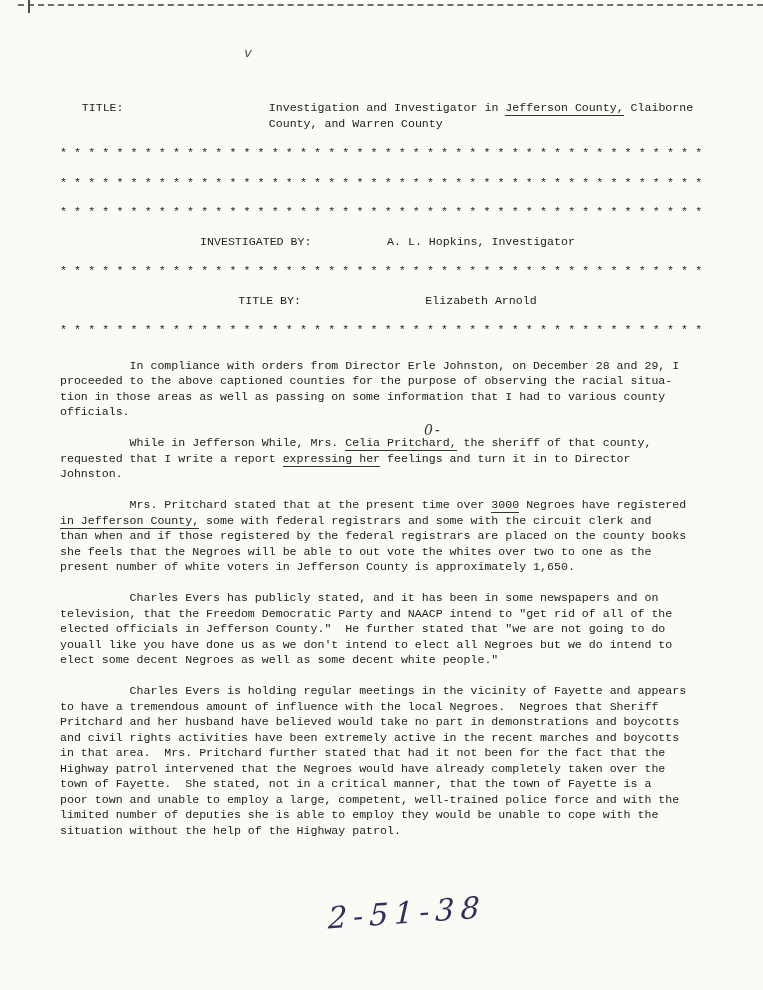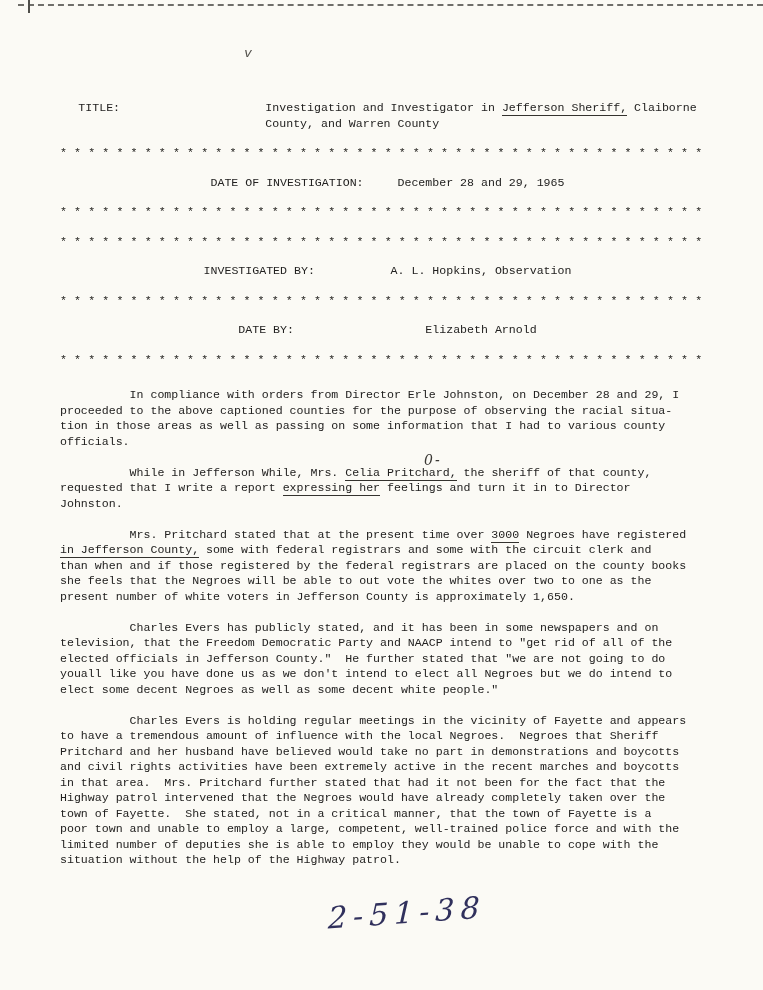--- a/index.html
+++ b/index.html
@@ -101,45 +101,41 @@
 <div class="page">
 
   <div class="scan-topline"></div>
   <div class="scan-tick"></div>
   <span class="checkmark">v</span>
 
   <div class="content">
 
     <div class="field-row title-row">
       <span class="field-label">TITLE:</span>
-      <span class="field-value"><span>Investigation and Investigator in </span><span class="u">Jefferson Sheriff,</span><span> Claiborne
+      <span class="field-value"><span>Investigation and Investigator in </span><span class="u">Jefferson County,</span><span> Claiborne
 </span><span>County, and Warren County</span></span>
     </div>
 
     <div class="sep">* * * * * * * * * * * * * * * * * * * * * * * * * * * * * * * * * * * * * * * * * * * * * *</div>
 
-    <div class="field-row">
-      <span class="field-label">DATE OF INVESTIGATION:</span>
-      <span class="field-value">December 28 and 29, 1965</span>
-    </div>
 
     <div class="sep">* * * * * * * * * * * * * * * * * * * * * * * * * * * * * * * * * * * * * * * * * * * * * *</div>
 
 
     <div class="sep">* * * * * * * * * * * * * * * * * * * * * * * * * * * * * * * * * * * * * * * * * * * * * *</div>
 
     <div class="field-row">
       <span class="field-label">INVESTIGATED BY:</span>
-      <span class="field-value">A. L. Hopkins, Observation</span>
+      <span class="field-value">A. L. Hopkins, Investigator</span>
     </div>
 
     <div class="sep">* * * * * * * * * * * * * * * * * * * * * * * * * * * * * * * * * * * * * * * * * * * * * *</div>
 
     <div class="field-row">
-      <span class="field-label">DATE BY:</span>
+      <span class="field-label">TITLE BY:</span>
       <span class="field-value">Elizabeth Arnold</span>
     </div>
 
     <div class="sep">* * * * * * * * * * * * * * * * * * * * * * * * * * * * * * * * * * * * * * * * * * * * * *</div>
 
     <div class="report-body">
       <p>          In compliance with orders from Director Erle Johnston, on December 28 and 29, I
 proceeded to the above captioned counties for the purpose of observing the racial situa-
 tion in those areas as well as passing on some information that I had to various county
 officials.</p>

